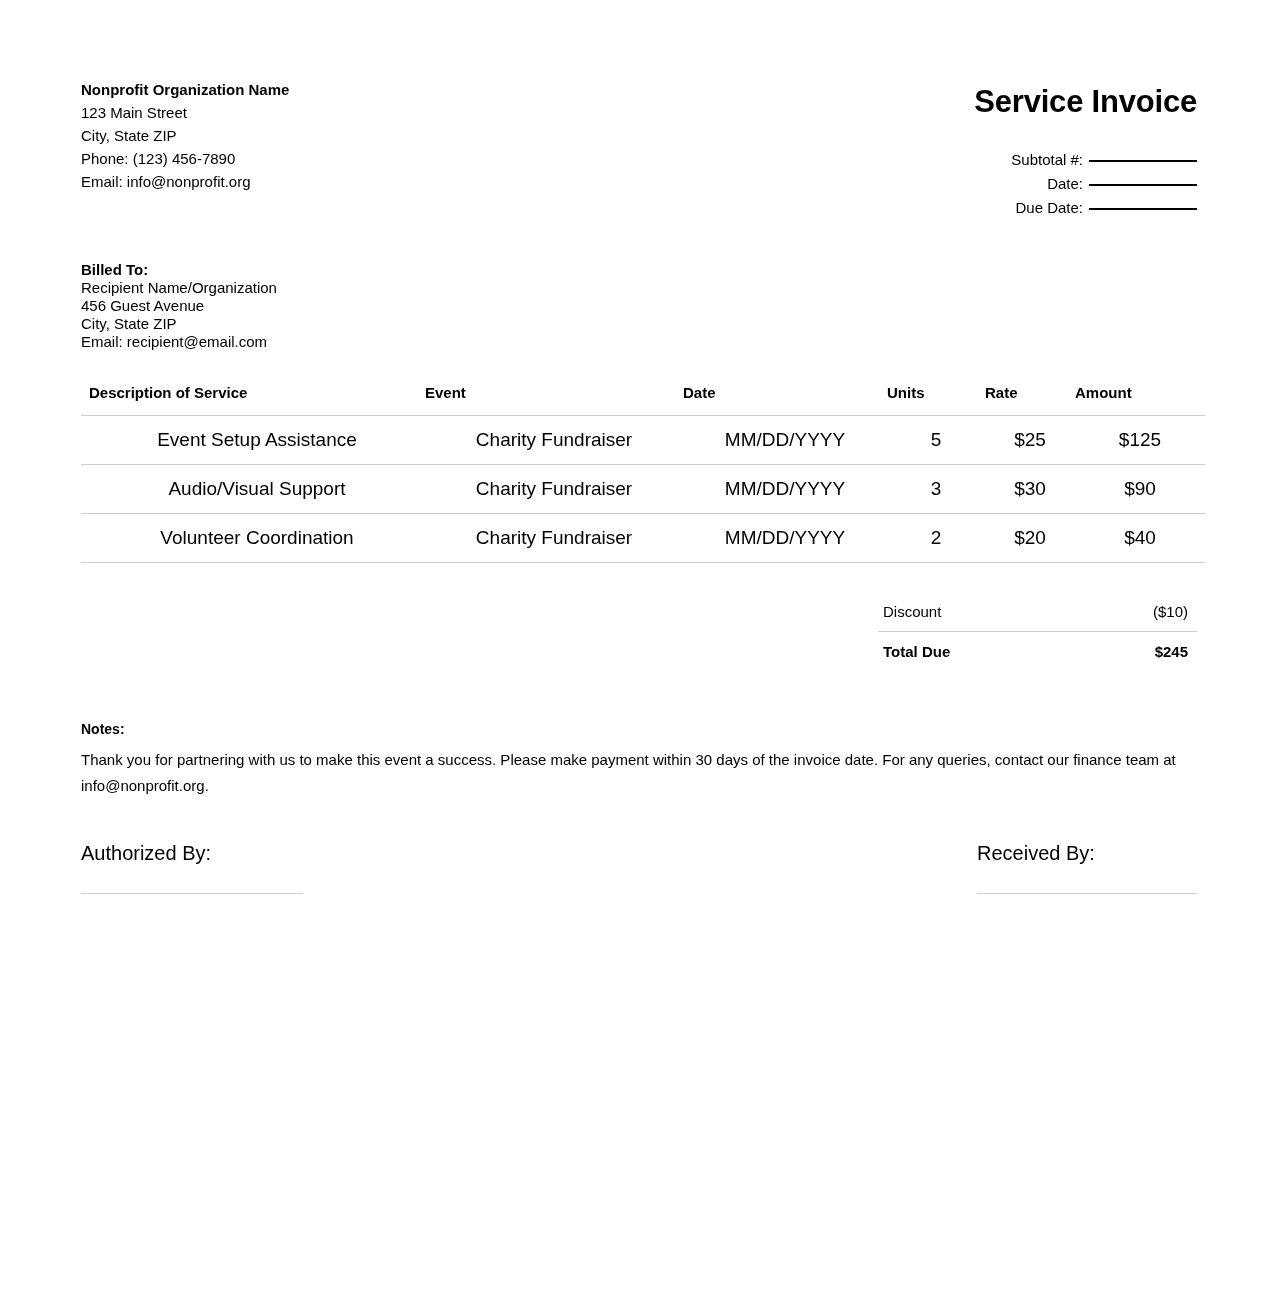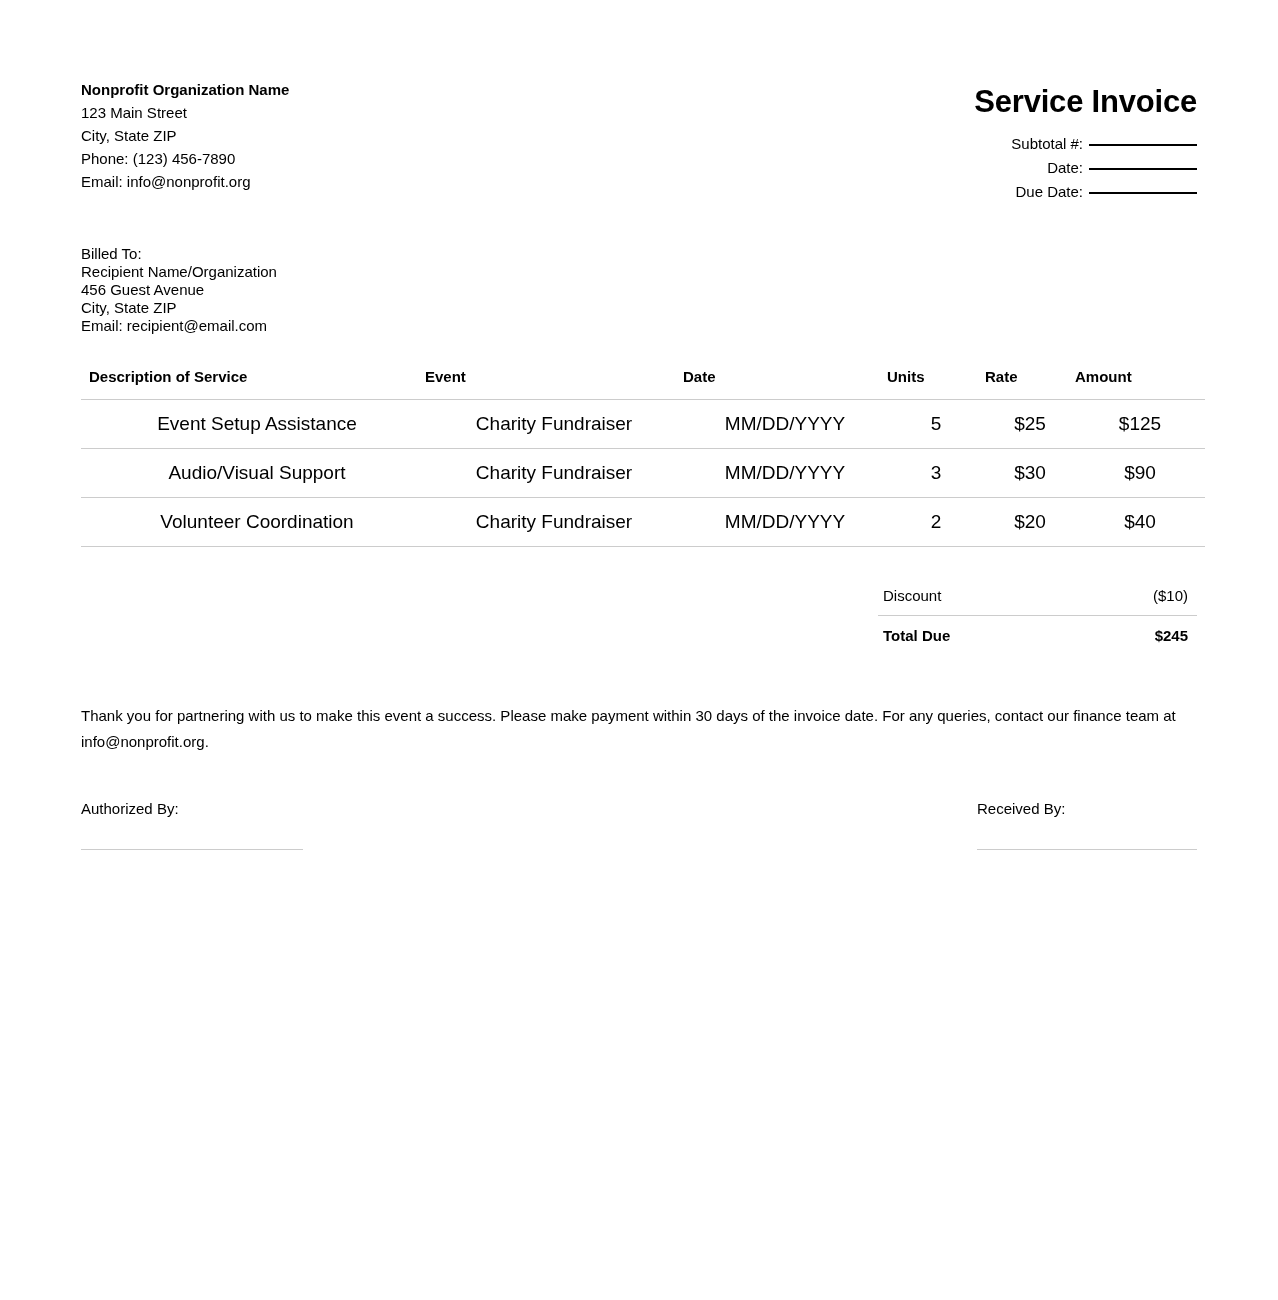--- a/index.html
+++ b/index.html
@@ -51,21 +51,21 @@
 
   .invoice-meta {
     text-align: right;
     padding-top: 6px;
   }
   .invoice-title {
     font-size: 31px;
     font-weight: bold;
     line-height: 36px;
     letter-spacing: -0.2px;
-    margin-bottom: 11px;
+    margin-bottom: 27px;
   }
   .meta-row {
     font-size: 15px;
     line-height: 23px;
     white-space: nowrap;
     text-align: right;
   }
   .meta-label { display: inline; }
   .meta-blank {
     display: inline-block;
@@ -76,21 +76,21 @@
     height: 13px;
   }
 
   
   .billed {
     margin-top: 42px;
     font-size: 15px;
     line-height: 18px;
   }
   .billed-title {
-    font-weight: normal;
+    font-weight: bold;
     font-size: 15px;
     line-height: 18px;
   }
   .billed-line {
     font-size: 15px;
     line-height: 18px;
     white-space: pre;
   }
 
   
@@ -165,21 +165,21 @@
 
   
   .signatures {
     margin-top: 44px;
     display: flex;
     justify-content: space-between;
   }
   .sig-block { width: 222px; }
   .sig-block.right { width: 220px; }
   .sig-label {
-    font-size: 15px;
+    font-size: 20px;
     line-height: 20px;
   }
   .sig-line {
     margin-top: 29px;
     border-bottom: 1px solid #cccccc;
     height: 1px;
     width: 100%;
   }
 </style>
 </head>
@@ -270,20 +270,21 @@
           <span>($10)</span>
         </div>
         <div class="total-row grand">
           <span>Total Due</span>
           <span>$245</span>
         </div>
       </div>
     </div>
 
     <div class="notes">
+      <div class="notes-title">Notes:</div>
       <div class="notes-body">Thank you for partnering with us to make this event a success. Please make payment within 30 days of the invoice date. For any queries, contact our finance team at info@nonprofit.org.</div>
     </div>
 
     <div class="signatures">
       <div class="sig-block">
         <div class="sig-label">Authorized By:</div>
         <div class="sig-line"></div>
       </div>
       <div class="sig-block right">
         <div class="sig-label">Received By:</div>

